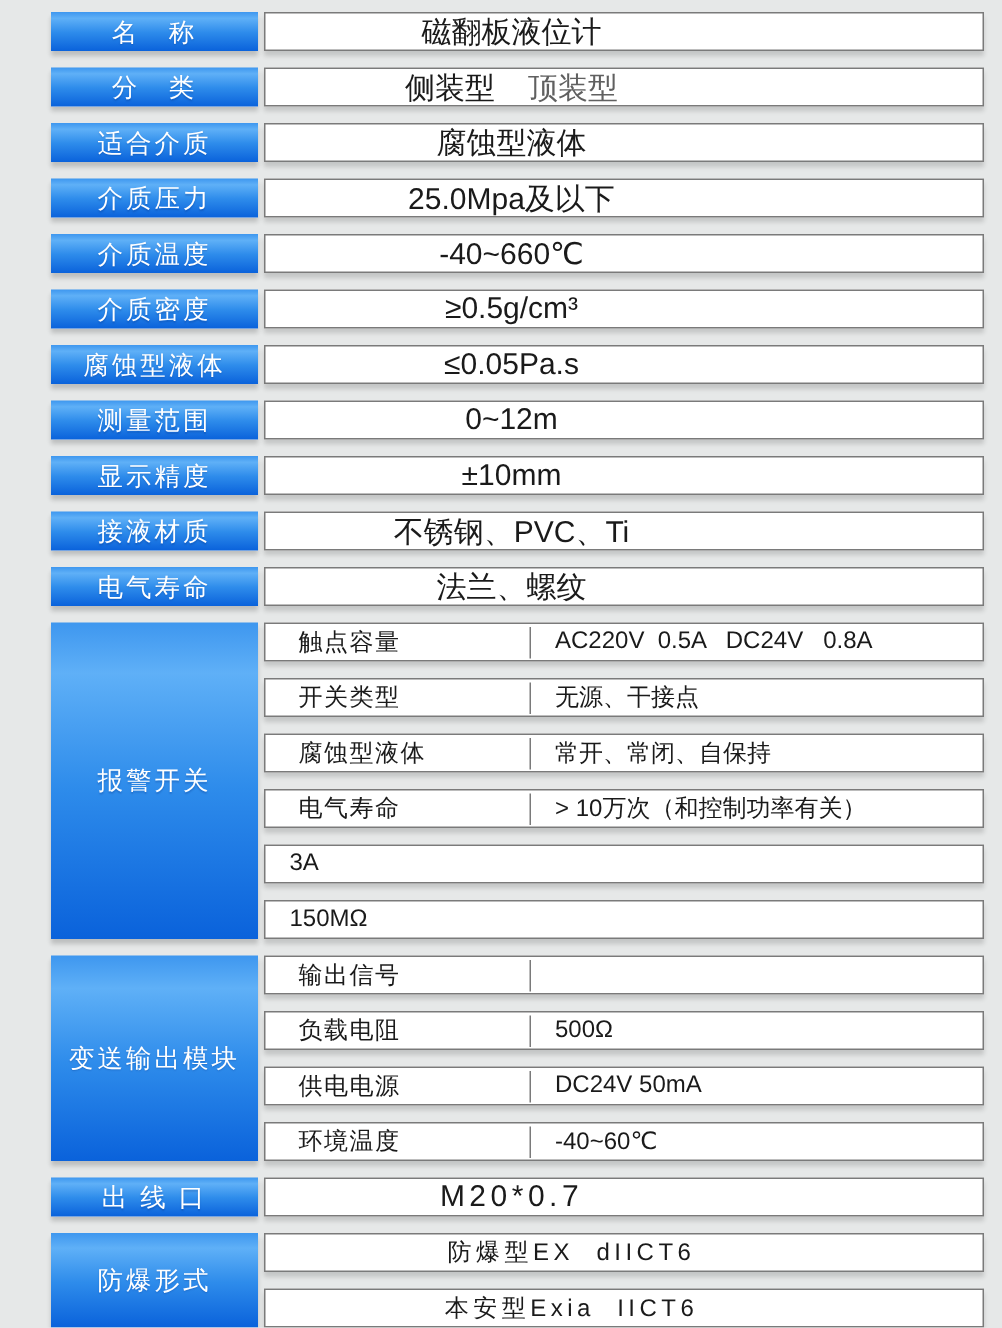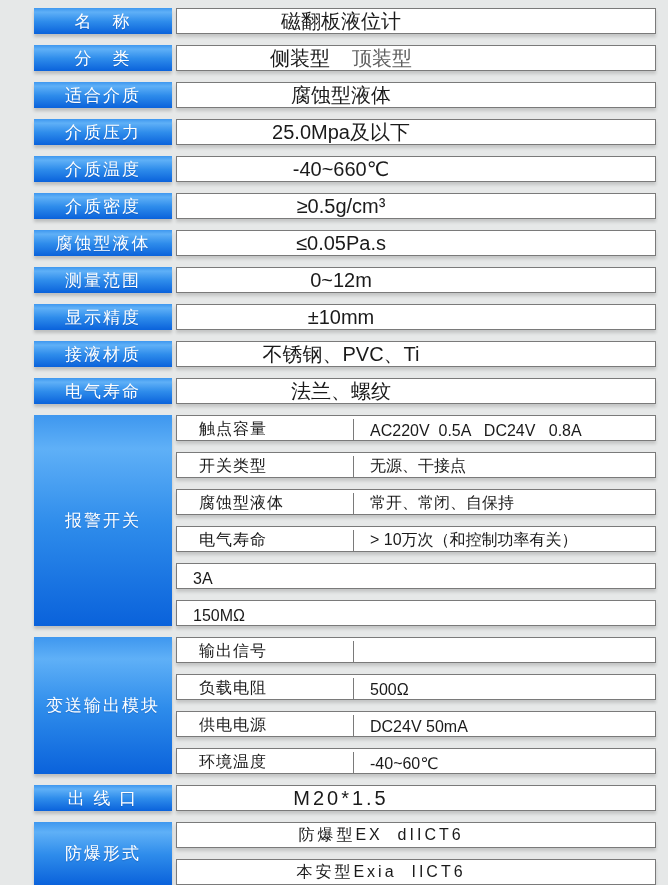--- a/index.html
+++ b/index.html
@@ -36,21 +36,21 @@
     box-shadow:0 3px 3px rgba(0,0,0,0.15);
     display:flex; align-items:center; justify-content:center;
     padding-right:150px;
     font-size:20px; color:#1a1a1a; white-space:pre;
   }
   .val .secondary{ color:#606060; margin-left:22px; }
   .subcol{ flex:1; display:flex; flex-direction:column; gap:11px; }
   .subrow{
     height:26px; background:#ffffff; border:1px solid #7a7a7a;
     box-shadow:0 3px 3px rgba(0,0,0,0.15);
-    display:flex; align-items:flex-end;
+    display:flex; align-items:center;
   }
   .sublabel{
     flex:0 0 177px; width:177px;
     border-right:1px solid #7a7a7a;
     display:flex; align-items:center;
     padding-left:22px; font-size:16px; color:#1a1a1a;
     letter-spacing:1px; white-space:pre;
   }
   .subvalue{
     flex:1; display:flex; align-items:center;
@@ -169,21 +169,21 @@
         </div>
         <div class="subrow">
           <div class="sublabel">环境温度</div>
           <div class="subvalue">-40~60℃</div>
         </div>
       </div>
     </div>
 
     <div class="row">
       <div class="lbl">出 线 口</div>
-      <div class="val ls3">M20*1.5</div>
+      <div class="val ls3">M20*0.7</div>
     </div>
 
     <div class="group">
       <div class="lbl lbl-group">防爆形式</div>
       <div class="subcol">
         <div class="subrow subrow-full">防爆型EX  dIICT6</div>
         <div class="subrow subrow-full">本安型Exia  IICT6</div>
       </div>
     </div>
 

